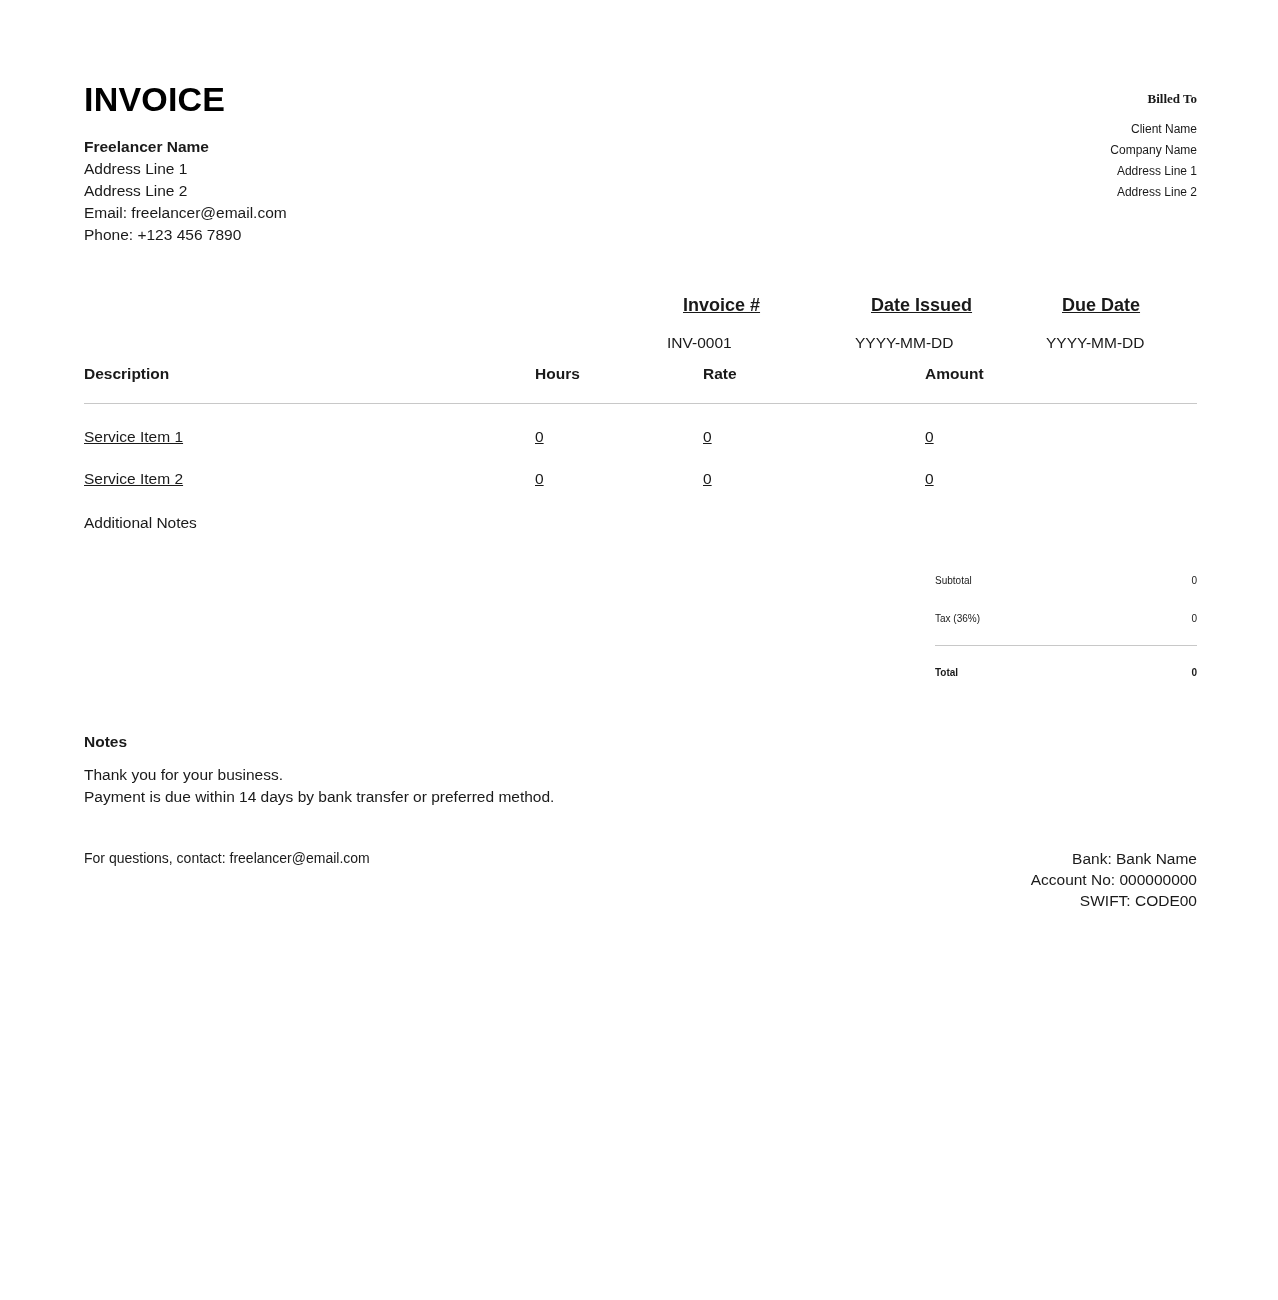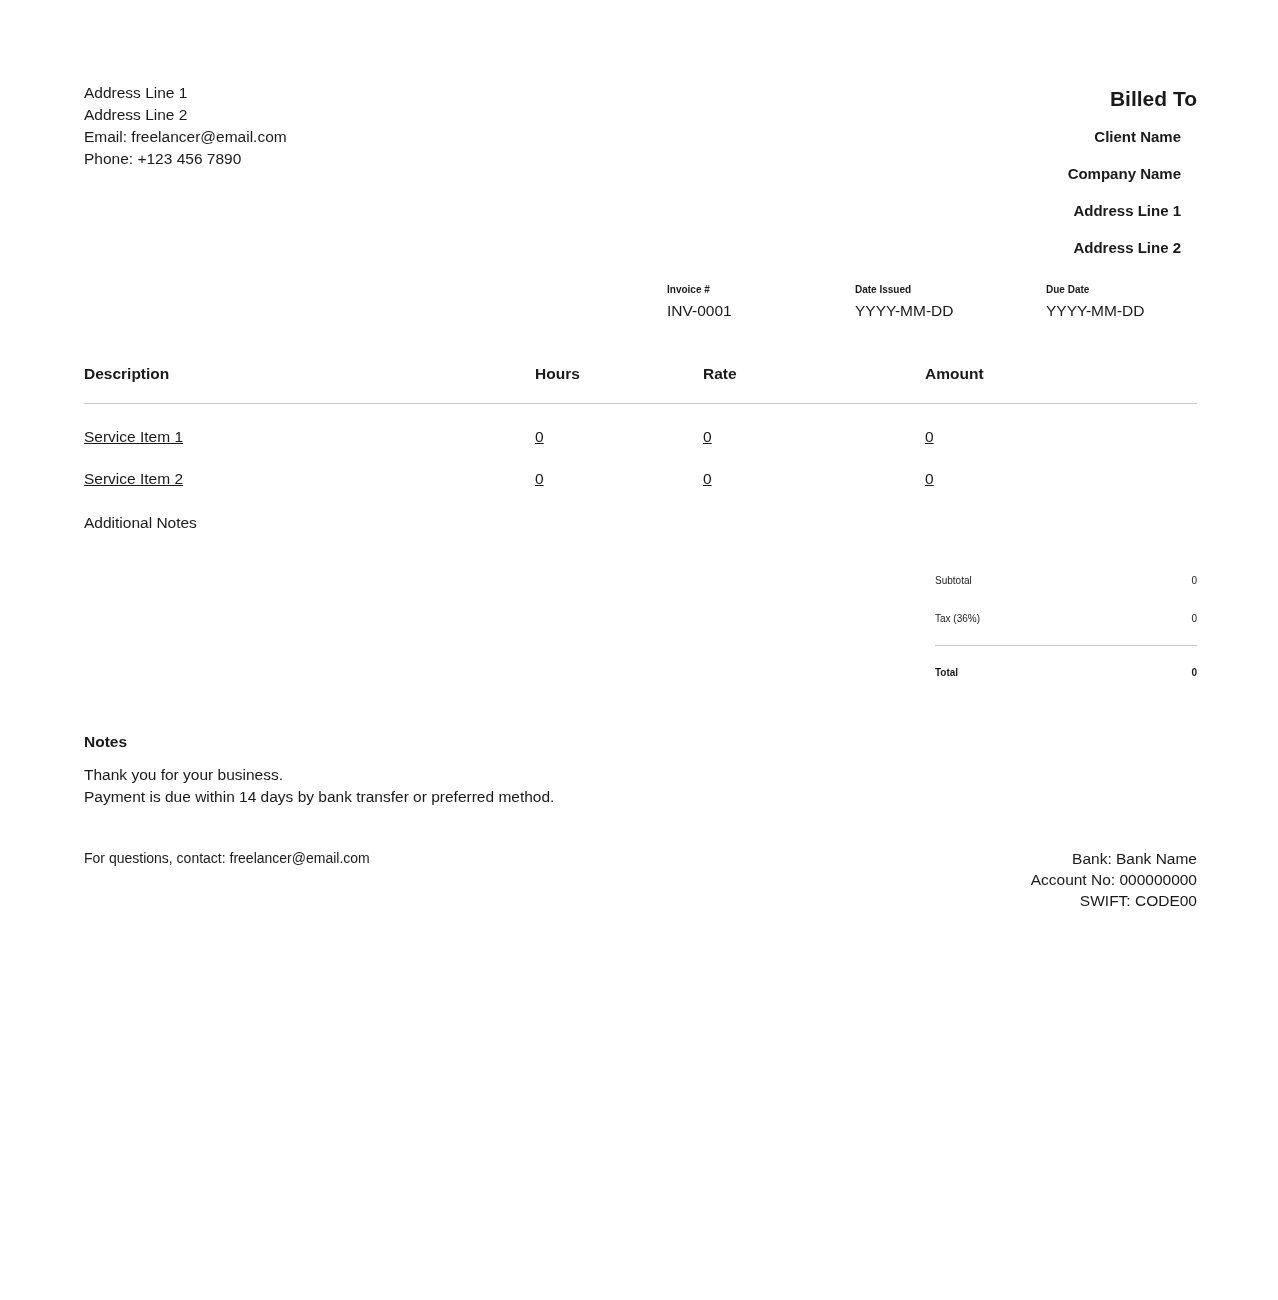--- a/index.html
+++ b/index.html
@@ -55,53 +55,54 @@
     font-weight: normal;
     line-height: 22px;
     margin: 0;
   }
   .header-right {
     width: 420px;
     text-align: right;
     padding-top: 6px;
   }
   .billed-to-title {
-    font-size: 21px;
+    font-size: 13px;
     font-weight: bold;
     line-height: 22px;
     margin: 0 0 9px 0;
+    font-family: Liberation Serif, serif;
   }
   .client-line {
-    font-size: 15px;
-    line-height: 21px;
-    margin: 16px;
-    font-weight: bold;
+    font-size: 12px;
+    line-height: 21px;
+    margin: 0;
   }
 
   
   .meta {
     position: absolute;
     top: 279px;
     left: 0;
     width: 100%;
     height: 46px;
   }
   .meta-col {
     position: absolute;
     top: 0;
   }
   .meta-col.c0 { left: 583px; }
   .meta-col.c1 { left: 771px; }
   .meta-col.c2 { left: 962px; }
   .meta-label {
-    font-size: 10px;
-    font-weight: bold;
-    line-height: 21px;
-    margin: 0;
+    font-size: 18px;
+    font-weight: bold;
+    line-height: 21px;
+    margin: 16px;
     white-space: nowrap;
+    text-decoration: underline;
   }
   .meta-value {
     font-size: 15.5px;
     line-height: 21px;
     margin: 0;
     white-space: nowrap;
   }
 
   
   .items {
@@ -209,20 +210,22 @@
   }
 </style>
 </head>
 <body>
 
 <div class="page">
 
   <div class="header">
 
     <div class="header-left">
+      <h1 class="invoice-title">INVOICE</h1>
+      <p class="sender-name">Freelancer Name</p>
       <p class="sender-line">Address Line 1</p>
       <p class="sender-line">Address Line 2</p>
       <p class="sender-line">Email: freelancer@email.com</p>
       <p class="sender-line">Phone: +123 456 7890</p>
     </div>
 
     <div class="header-right">
       <p class="billed-to-title">Billed To</p>
       <p class="client-line">Client Name</p>
       <p class="client-line">Company Name</p>

